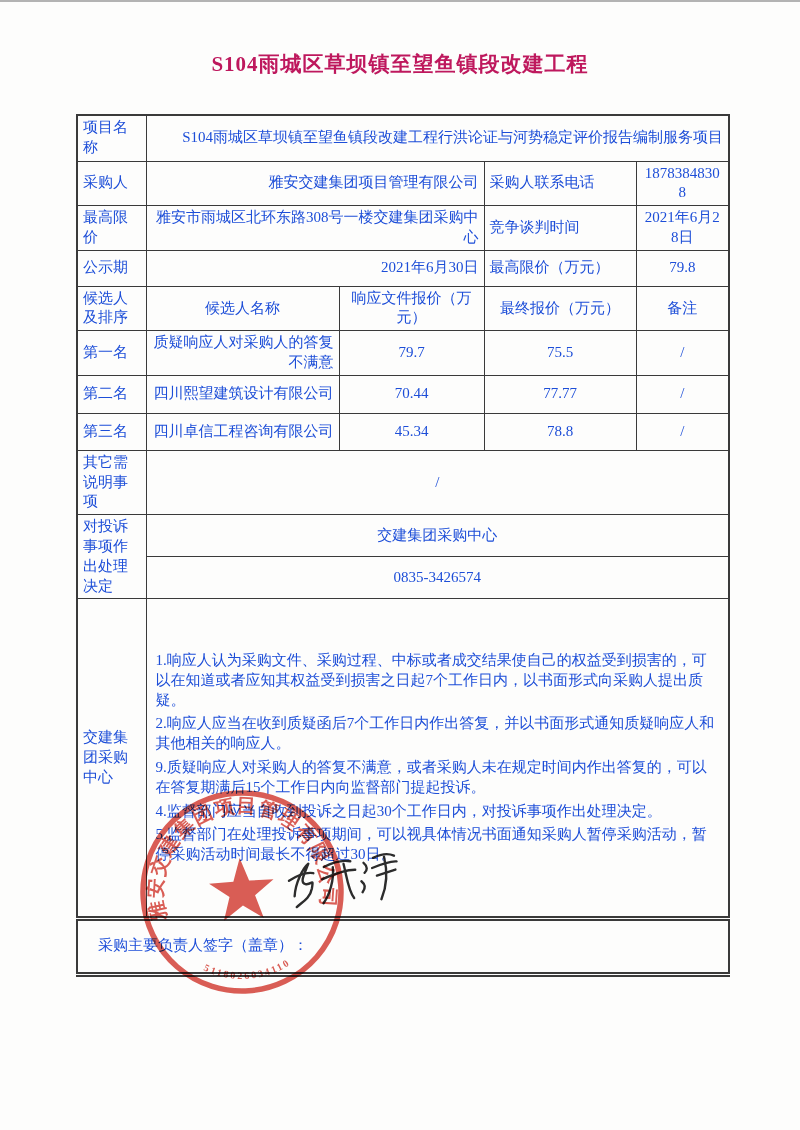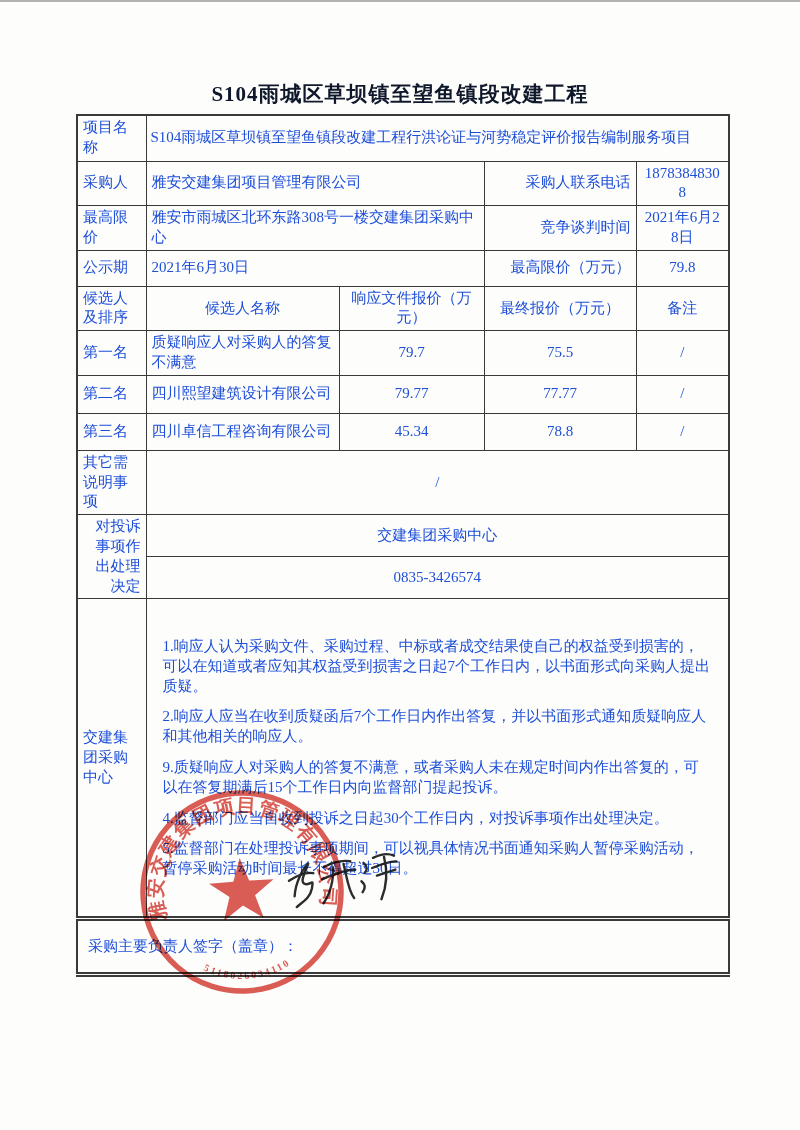--- a/index.html
+++ b/index.html
@@ -9,49 +9,49 @@
     margin:0 auto;
     background:#fdfdfc;
     border-top:2px solid #b3b3b3;
     overflow:hidden;
     font-family:"Liberation Serif","DejaVu Serif",serif;
     color:#1e1e1e;
   }
   .doc-title{
     position:absolute;top:48px;left:0;width:100%;
     text-align:center;font-size:21px;font-weight:700;
-    line-height:28px;letter-spacing:1px;color:#0f172a;margin-top:30px;
+    line-height:28px;letter-spacing:1px;color:#be185d;
   }
   table.main{
     position:absolute;left:76px;top:112px;width:652px;
     border-collapse:collapse;table-layout:fixed;
     border:2px solid #3a3a3a;
     font-size:15px;color:#1d4ed8;
   }
   table.main td{
     border:1px solid #3a3a3a;
     vertical-align:middle;
     padding:2px 5px;
     line-height:1.32;
     overflow:hidden;
     word-break:break-all;
   }
   td.lbl{text-align:left;padding-left:5px;}
-  td.lbl-c{text-align:right;padding:2px 3px;}
-  td.val-l{text-align:left;padding-left:7px;}
+  td.lbl-c{text-align:left;padding:2px 3px;}
+  td.val-l{text-align:right;padding-left:7px;}
   td.val-c{text-align:center;}
   td.notice{
     text-align:left;padding:8px 10px;
     line-height:1.5;vertical-align:middle;
   }
-  td.notice p{margin:11px;}
+  td.notice p{margin:4px;}
   tr.sig-row td{
     border-top:5px double #3a3a3a;
     border-bottom:5px double #3a3a3a;
-    text-align:left;padding-left:10px;
+    text-align:left;padding-left:20px;font-family:Liberation Mono, monospace;
   }
   .stamp{
     position:absolute;left:112px;top:760px;width:260px;height:260px;
     opacity:.86;mix-blend-mode:multiply;
     transform:rotate(-4deg);
     pointer-events:none;
   }
   .stamp text{font-family:"Liberation Serif","DejaVu Serif",serif;font-weight:700;}
   .signature{
     position:absolute;left:283px;top:843px;width:122px;height:66px;
@@ -109,21 +109,21 @@
       <tr style="height:42px">
         <td class="lbl">第一名</td>
         <td class="val-l">质疑响应人对采购人的答复不满意</td>
         <td class="val-c">79.7</td>
         <td class="val-c">75.5</td>
         <td class="val-c">/</td>
       </tr>
       <tr style="height:38px">
         <td class="lbl">第二名</td>
         <td class="val-l">四川熙望建筑设计有限公司</td>
-        <td class="val-c">79.77</td>
+        <td class="val-c">70.44</td>
         <td class="val-c">77.77</td>
         <td class="val-c">/</td>
       </tr>
       <tr style="height:37px">
         <td class="lbl">第三名</td>
         <td class="val-l">四川卓信工程咨询有限公司</td>
         <td class="val-c">45.34</td>
         <td class="val-c">78.8</td>
         <td class="val-c">/</td>
       </tr>

